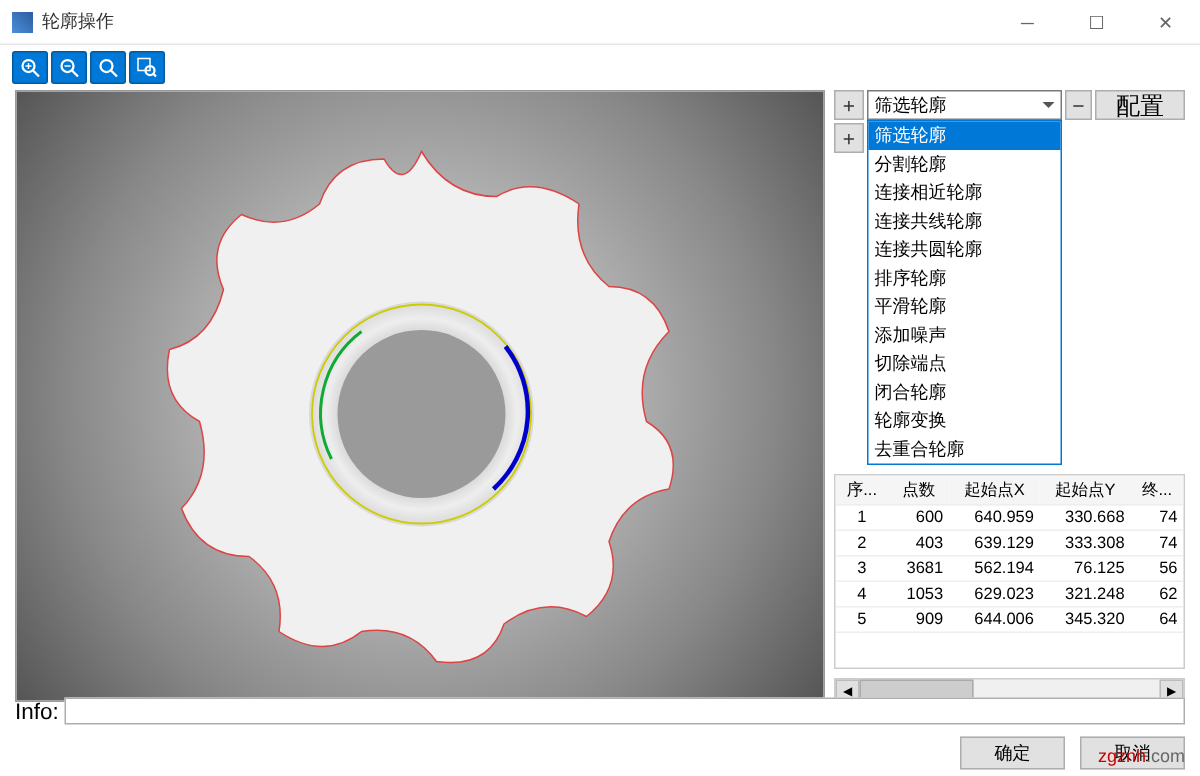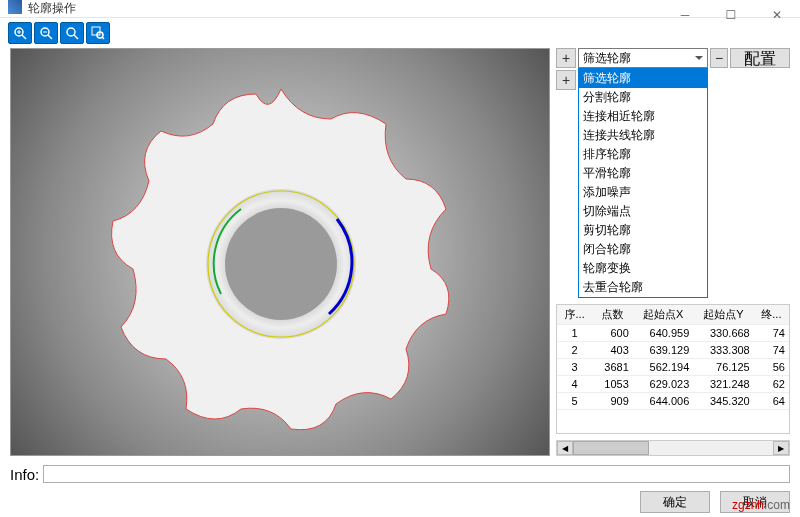--- a/index.html
+++ b/index.html
@@ -1,17 +1,17 @@
 <!DOCTYPE html>
 <html><head>
 <meta charset="utf-8">
 <style>
 *{box-sizing:border-box;margin:0;padding:0;font-family:"Microsoft YaHei",SimSun,sans-serif;font-size:12px}
 body{background:#fff;width:800px;height:517px;overflow:hidden;position:relative}
-.titlebar{height:18px;display:flex;align-items:flex-start;padding:0 0 0 8px;border-bottom:1px solid #e5e5e5}
+.titlebar{height:30px;display:flex;align-items:center;padding:0 0 0 8px;border-bottom:1px solid #e5e5e5}
 .titlebar .app-icon{width:14px;height:14px;background:linear-gradient(45deg,#4a90d9,#2c5aa0);margin-right:6px}
 .titlebar .title{flex:1;color:#333}
 .winbtn{width:46px;height:30px;display:flex;align-items:center;justify-content:center;color:#666}
 .toolbar{display:flex;gap:2px;padding:4px 8px}
 .tbtn{width:24px;height:22px;background:#0078d7;border:1px solid #005a9e;display:flex;align-items:center;justify-content:center;color:#fff;cursor:pointer;border-radius:2px}
 .main{display:flex;padding:0 10px;gap:6px}
 .viewport{width:540px;height:408px;border:1px solid #999;background:radial-gradient(circle at 50% 50%,#e8e8e8 0%,#888 70%,#555 100%);position:relative;overflow:hidden}
 .viewport svg{position:absolute;inset:0}
 .rightpane{flex:1;display:flex;flex-direction:column;gap:4px}
 .toprow{display:flex;gap:2px;align-items:flex-start}
@@ -113,25 +113,25 @@
       </div>
       <div class="dropdown-wrap">
         <div class="dropdown">
           <span>筛选轮廓</span>
         </div>
         <div class="dropdown-list" id="ddlist">
             <div class="opt sel">筛选轮廓</div>
             <div class="opt">分割轮廓</div>
             <div class="opt">连接相近轮廓</div>
             <div class="opt">连接共线轮廓</div>
+            <div class="opt">连接共圆轮廓</div>
             <div class="opt">排序轮廓</div>
             <div class="opt">平滑轮廓</div>
             <div class="opt">添加噪声</div>
             <div class="opt">切除端点</div>
-            <div class="opt">剪切轮廓</div>
             <div class="opt">闭合轮廓</div>
             <div class="opt">轮廓变换</div>
             <div class="opt">去重合轮廓</div>
           </div>
       </div>
       <div class="smallbtn" style="width:18px">−</div>
       <button class="cfgbtn">配置</button>
     </div>
 
     <div style="flex:1"></div>

